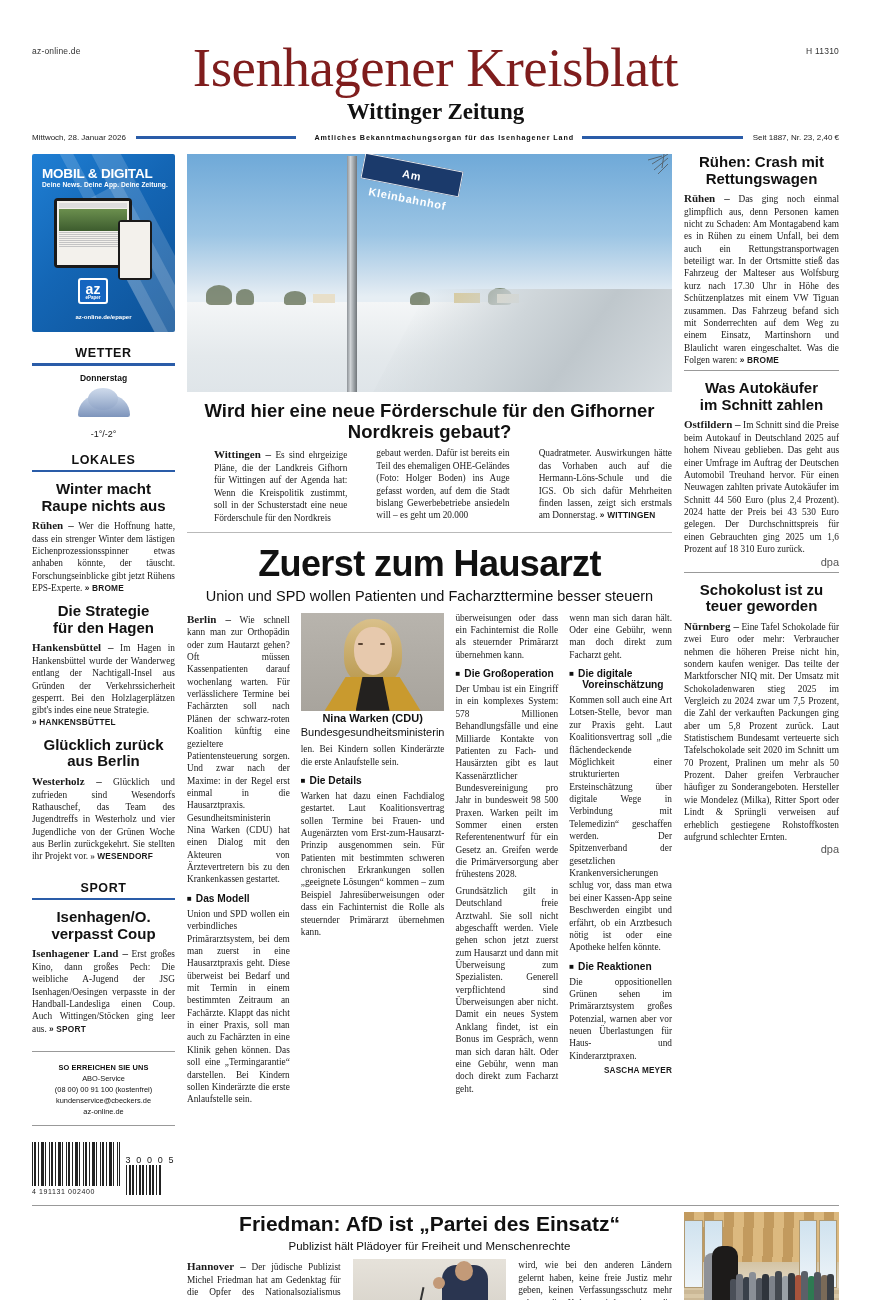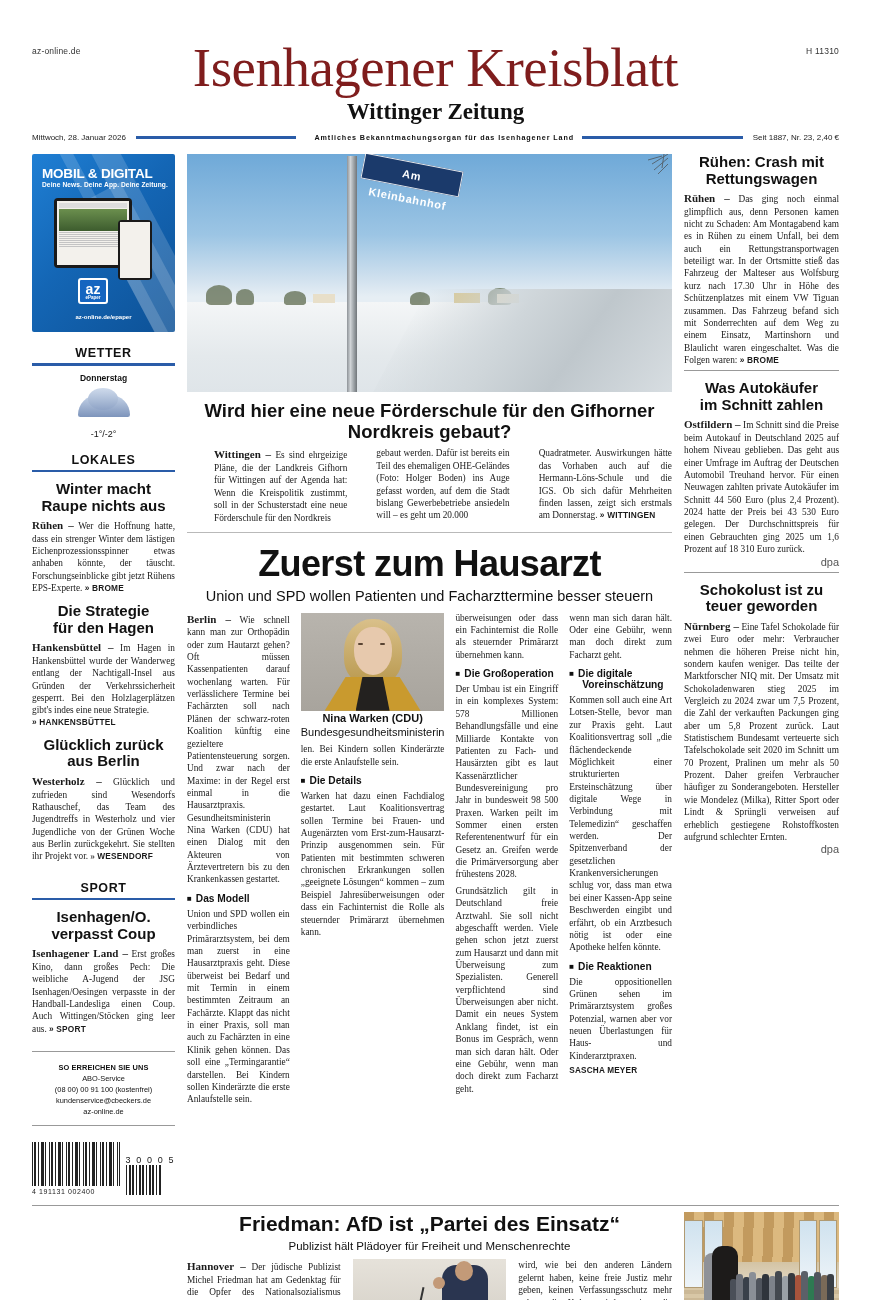--- a/index.html
+++ b/index.html
@@ -180,21 +180,21 @@
   .pt-body { position: absolute; left: 50%; transform: translateX(-50%); bottom: 0;
              width: 96px; height: 34px; background: #c99a2e;
              clip-path: polygon(0 100%, 22% 0, 78% 0, 100% 100%); }
   .pt-shirt { position: absolute; left: 50%; transform: translateX(-50%); bottom: 0;
               width: 34px; height: 34px; background: #23211f;
               clip-path: polygon(20% 0, 80% 0, 100% 100%, 0 100%); }
   .cap { font-family: "Liberation Sans", sans-serif; text-align: center;
          font-size: 11px; line-height: 1.3; color: #111; }
   .cap b { font-weight: bold; }
   .byline { font-family: "Liberation Sans", sans-serif; font-weight: bold;
-            font-size: 8.2px; text-align: left; letter-spacing: .2px;
+            font-size: 8.2px; text-align: right; letter-spacing: .2px;
             margin-top: 4px; }
   .dpa { font-family: "Liberation Sans", sans-serif; font-size: 11px;
          text-align: right; color: #555; }
 
   
   .bot-h { font-size: 21px; margin-top: 6px; }
   .bot-sub { font-family: "Liberation Sans", sans-serif; font-size: 11.5px;
              text-align: center; margin-top: 4px; color: #111; }
   .bot-grid { display: grid; grid-template-columns: 1fr 1fr 1fr; gap: 12px;
               margin-top: 7px; }

